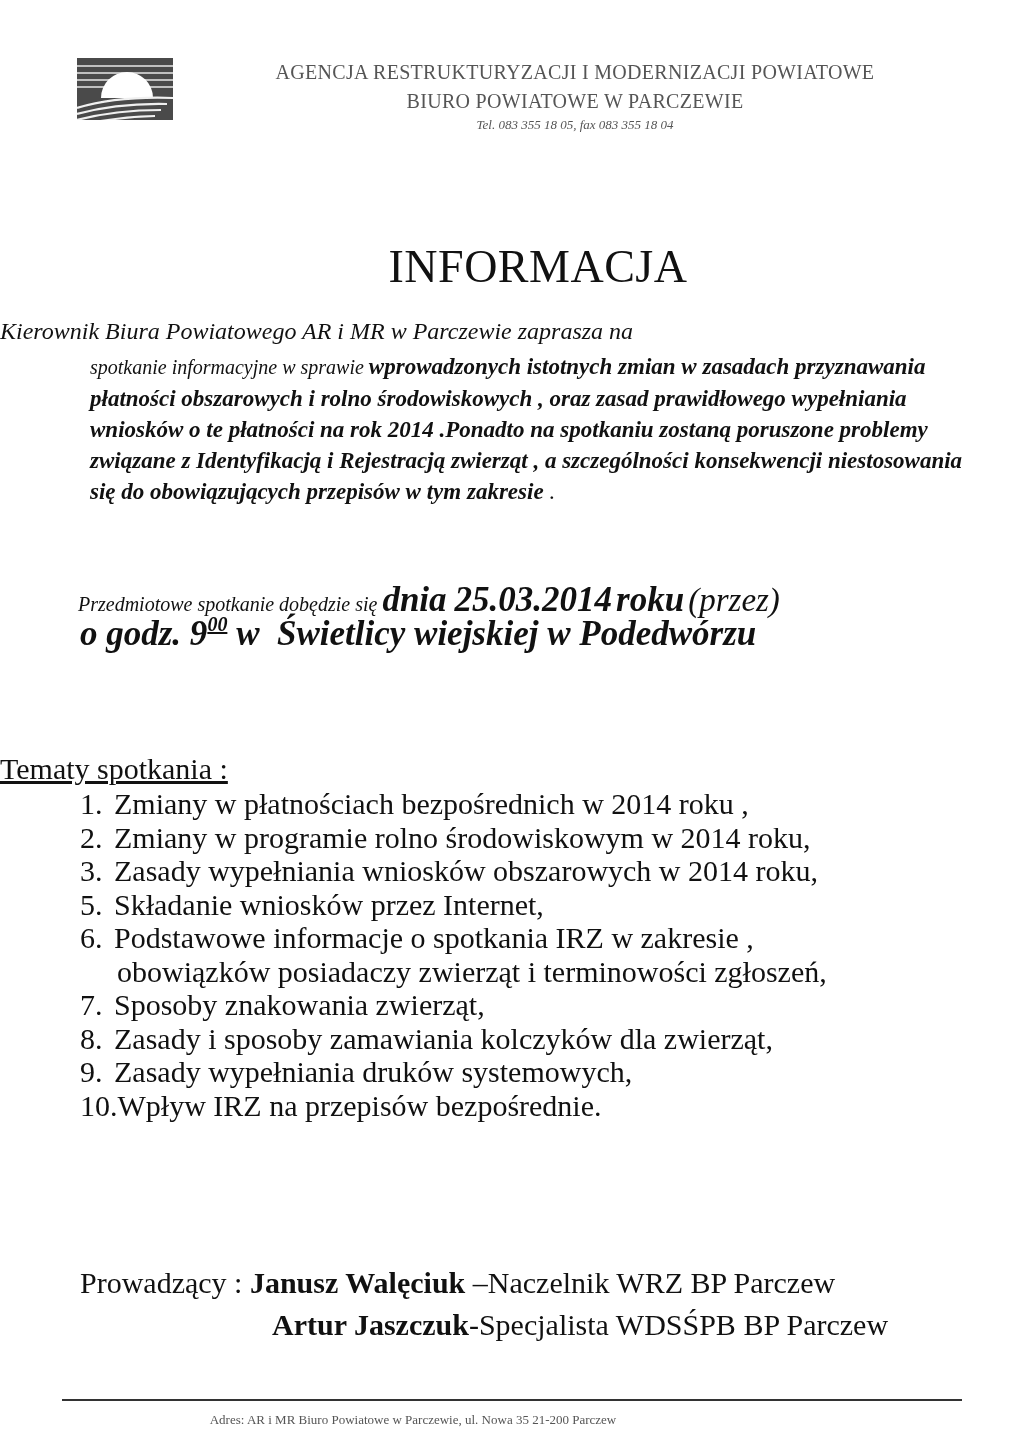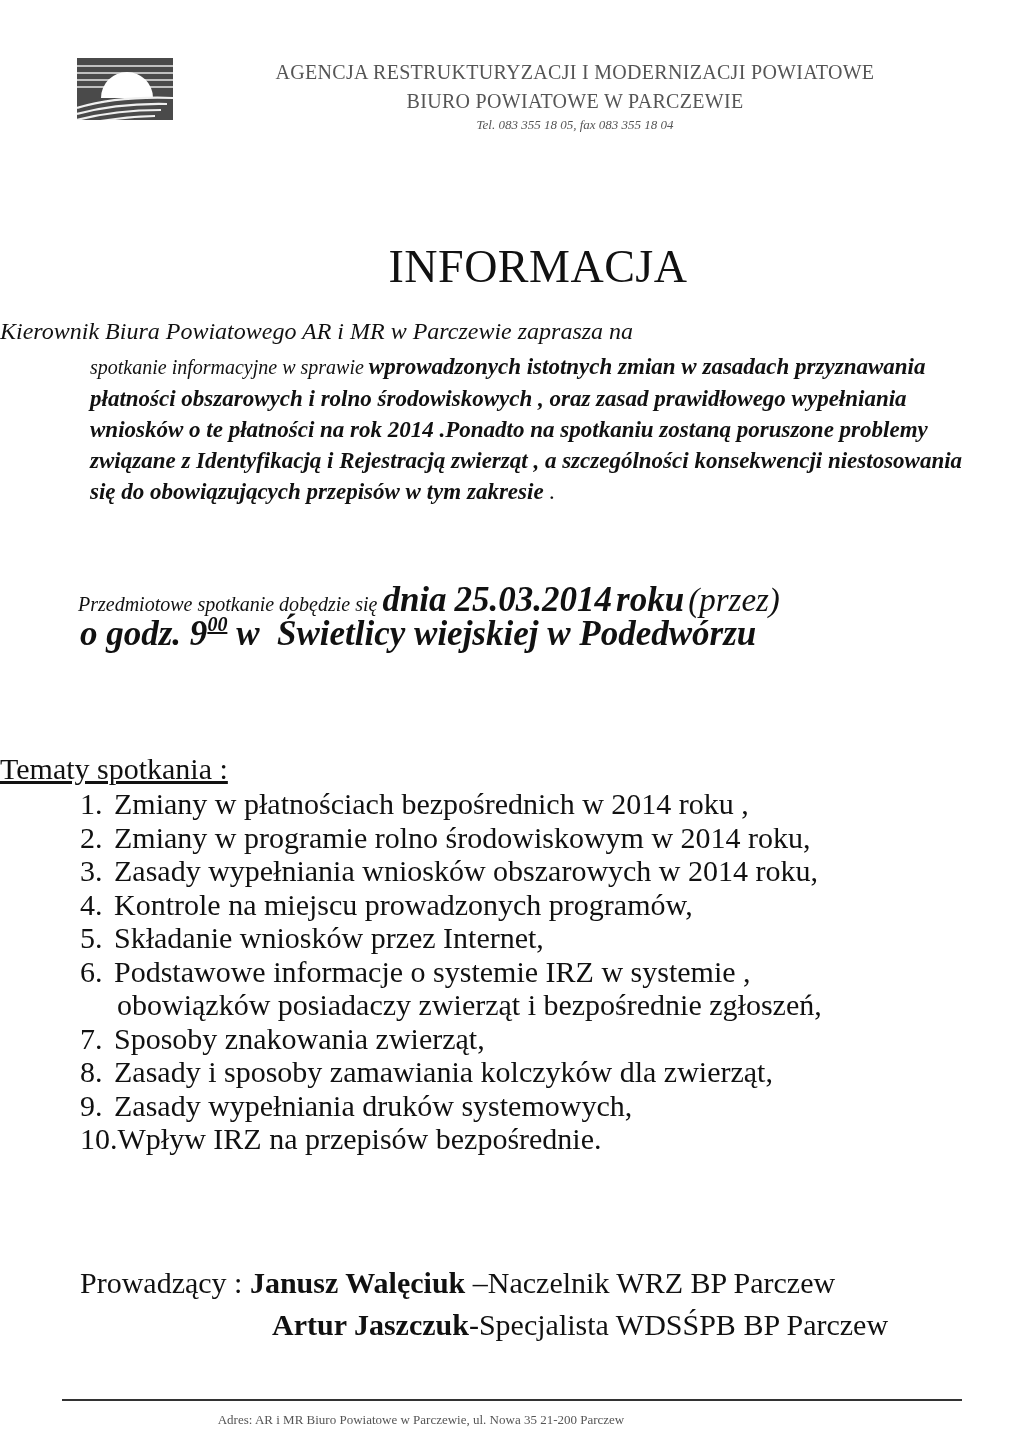--- a/index.html
+++ b/index.html
@@ -26,21 +26,21 @@
   .topics-title { position: absolute; left: 0; width: 1024px; top: 752px; text-align: left; font-size: 30px; }
   .topics-title span { text-decoration: underline; }
   .topics { position: absolute; left: 80px; top: 787px; width: 900px; font-size: 30px; line-height: 33.5px; margin: 0; padding: 0; list-style: none; }
   .topics li { white-space: nowrap; }
   .topics .num { display: inline-block; min-width: 34px; }
   .topics .cont { padding-left: 37px; }
   .lead1 { position: absolute; left: 80px; top: 1266px; font-size: 30px; white-space: nowrap; }
   .lead2 { position: absolute; left: 272px; top: 1308px; font-size: 30px; white-space: nowrap; }
   .lead1 b, .lead2 b { font-weight: bold; }
   .rule { position: absolute; left: 62px; top: 1399px; width: 900px; height: 2px; background: #333; }
-  .addr { position: absolute; left: 15px; width: 812px; top: 1412px; text-align: center; font-size: 13px; color: #555; }
+  .addr { position: absolute; left: 7px; width: 812px; top: 1412px; text-align: center; font-size: 13px; color: #555; }
 </style>
 </head>
 <body>
 
 <div class="logo">
   <svg width="96" height="84" viewBox="0 0 96 84">
     <rect x="0" y="0" width="96" height="84" fill="#4a4a4a"></rect>
     <g stroke="#e8e8e8" stroke-width="1.6">
       <line x1="0" y1="8" x2="96" y2="8"></line>
       <line x1="0" y1="15" x2="96" y2="15"></line>
@@ -78,24 +78,23 @@
 </div>
 <div class="meet2">
   <b><span>o godz. 9</span><sup>00</sup></b><b> w </b>&nbsp;<b>Świetlicy wiejskiej w Podedwórzu</b>
 </div>
 
 <div class="topics-title"><span>Tematy spotkania :</span></div>
 <ul class="topics">
   <li><span class="num">1.</span><span>Zmiany w płatnościach bezpośrednich w 2014 roku ,</span></li>
   <li><span class="num">2.</span><span>Zmiany w programie  rolno środowiskowym w 2014 roku,</span></li>
   <li><span class="num">3.</span><span>Zasady wypełniania wniosków obszarowych w 2014 roku,</span></li>
-  <li><span class="num">4.</span><span>Kontrole na miejscu prowadzonych programów,</span></li>
   <li><span class="num">5.</span><span>Składanie wniosków przez Internet,</span></li>
-  <li><span class="num">6.</span><span>Podstawowe informacje o systemie IRZ w systemie ,</span></li>
-  <li class="cont"><span>obowiązków posiadaczy zwierząt i bezpośrednie zgłoszeń,</span></li>
+  <li><span class="num">6.</span><span>Podstawowe informacje o spotkania IRZ w zakresie ,</span></li>
+  <li class="cont"><span>obowiązków posiadaczy zwierząt i terminowości zgłoszeń,</span></li>
   <li><span class="num">7.</span><span>Sposoby znakowania zwierząt,</span></li>
   <li><span class="num">8.</span><span>Zasady i sposoby zamawiania kolczyków dla zwierząt,</span></li>
   <li><span class="num">9.</span><span>Zasady wypełniania druków systemowych,</span></li>
   <li><span class="num">10.</span><span>Wpływ IRZ na przepisów bezpośrednie.</span></li>
 </ul>
 
 <div class="lead1">
   <span>Prowadzący : </span><b>Janusz Walęciuk</b><span> –Naczelnik WRZ BP Parczew</span>
 </div>
 <div class="lead2">

